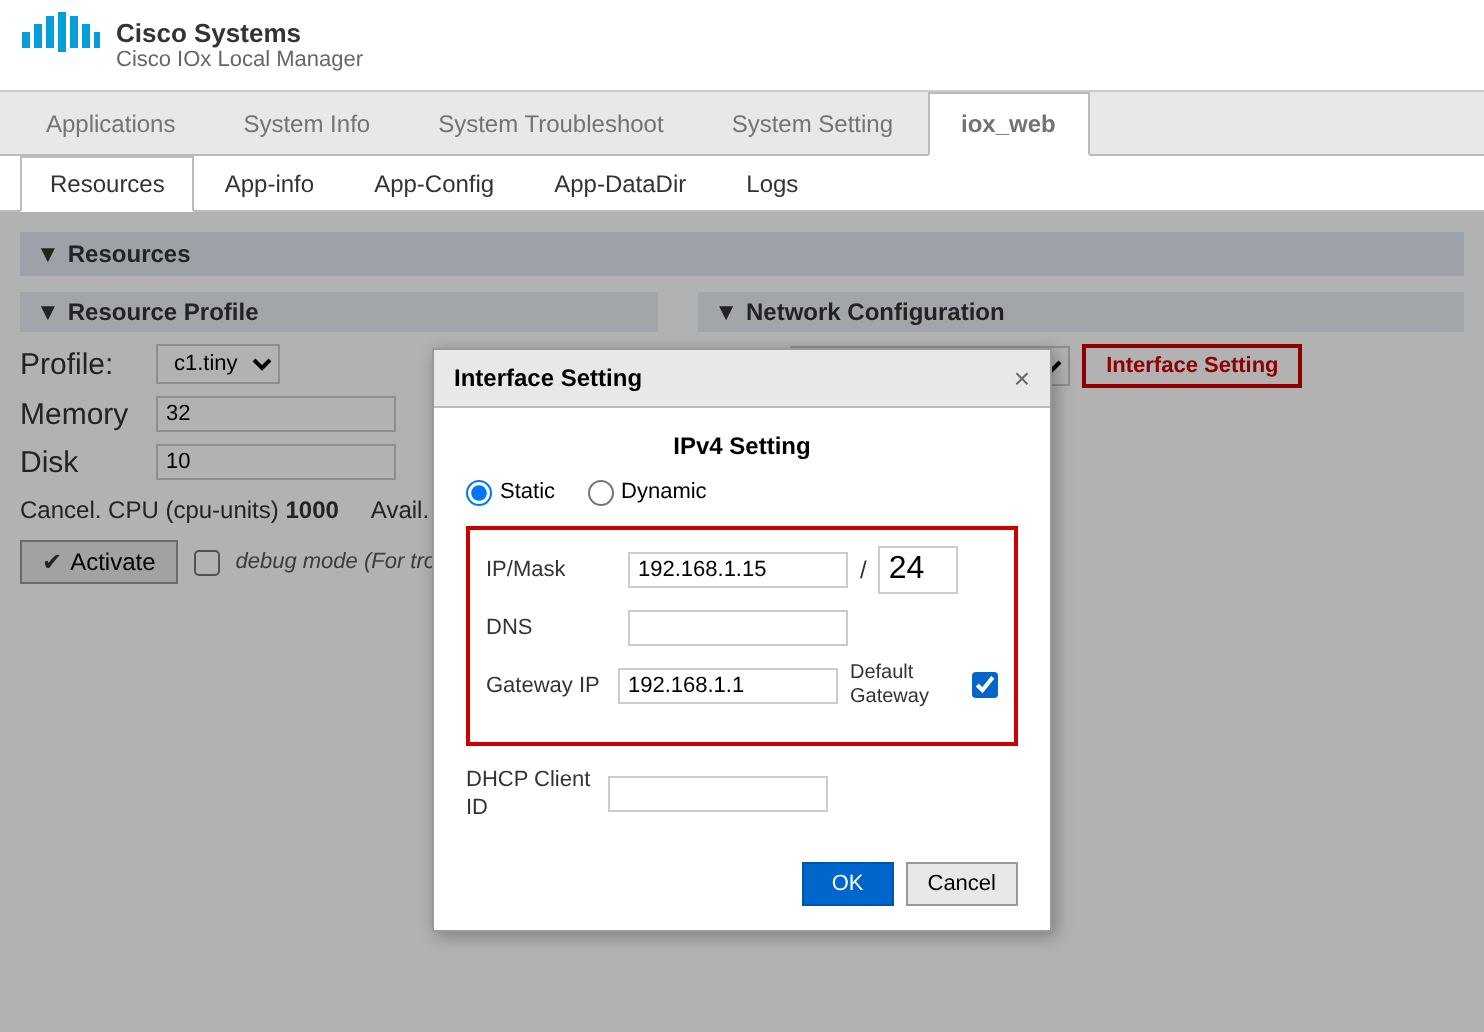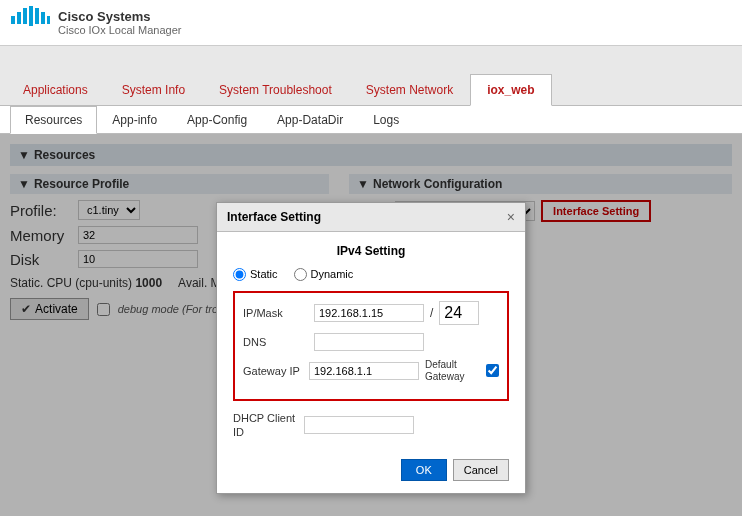--- a/index.html
+++ b/index.html
@@ -8,21 +8,21 @@
     
     .header { background: #fff; padding: 6px 10px; display: flex; align-items: center; border-bottom: 1px solid #ccc; }
     .cisco-logo { display: flex; align-items: center; gap: 8px; }
     .cisco-logo-icon { color: #049fd9; font-size: 18px; font-weight: bold; letter-spacing: -1px; }
     .header-text { display: flex; flex-direction: column; }
     .header-title { font-size: 13px; font-weight: bold; color: #333; }
     .header-subtitle { font-size: 11px; color: #666; }
 
     
     .nav-tabs { background: #e8e8e8; display: flex; border-bottom: 1px solid #bbb; padding: 0 6px; }
-    .nav-tab { padding: 8px 16px; cursor: pointer; color: #b91c1c; border: 1px solid transparent; margin-bottom: -1px; font-size: 12px; margin-top: 28px; }
+    .nav-tab { padding: 8px 16px; cursor: pointer; color: #737373; border: 1px solid transparent; margin-bottom: -1px; font-size: 12px; }
     .nav-tab.active { background: #fff; border: 1px solid #bbb; border-bottom: 1px solid #fff; font-weight: bold; }
 
     
     .sub-tabs { background: #fff; display: flex; border-bottom: 1px solid #bbb; padding: 0 10px; }
     .sub-tab { padding: 6px 14px; cursor: pointer; color: #333; border: 1px solid transparent; margin-bottom: -1px; font-size: 12px; }
     .sub-tab.active { background: #fff; border: 1px solid #bbb; border-bottom: 1px solid #fff; }
 
     
     .content { background: #fff; padding: 10px; position: relative; }
 
@@ -107,21 +107,21 @@
       <span class="header-title">Cisco Systems</span>
       <span class="header-subtitle">Cisco IOx Local Manager</span>
     </div>
   </div>
 </div>
 
 <div class="nav-tabs">
   <div class="nav-tab">Applications</div>
   <div class="nav-tab">System Info</div>
   <div class="nav-tab">System Troubleshoot</div>
-  <div class="nav-tab">System Network</div>
+  <div class="nav-tab">System Setting</div>
   <div class="nav-tab active">iox_web</div>
 </div>
 
 <div class="sub-tabs">
   <div class="sub-tab active">Resources</div>
   <div class="sub-tab">App-info</div>
   <div class="sub-tab">App-Config</div>
   <div class="sub-tab">App-DataDir</div>
   <div class="sub-tab">Logs</div>
 </div>
@@ -154,21 +154,21 @@
         <input type="text" class="form-input" value="32" style="">
       </div>
 
       <div class="form-row">
         <span class="form-label">Disk</span>
         <input type="text" class="form-input" value="10" style="">
       </div>
 
       <div class="avail-row">
         <span>
-          <span>Static. CPU (cpu-units)</span>
+          <span>Cancel. CPU (cpu-units)</span>
           <strong> <span>1000</span></strong>
         </span>
         <span>
           <span>Avail. Memo</span>...
         </span>
       </div>
 
       <div class="activate-row">
         <button class="activate-btn">
           <span class="checkmark">✔</span>

